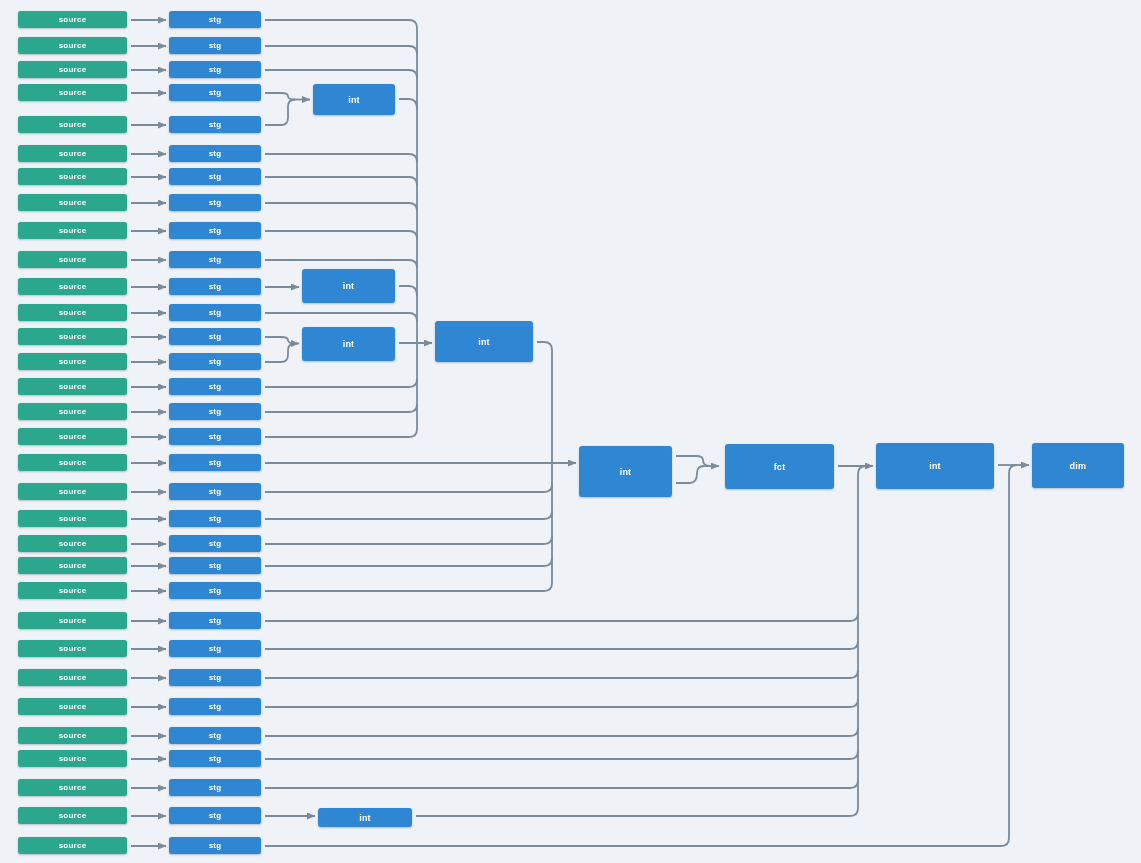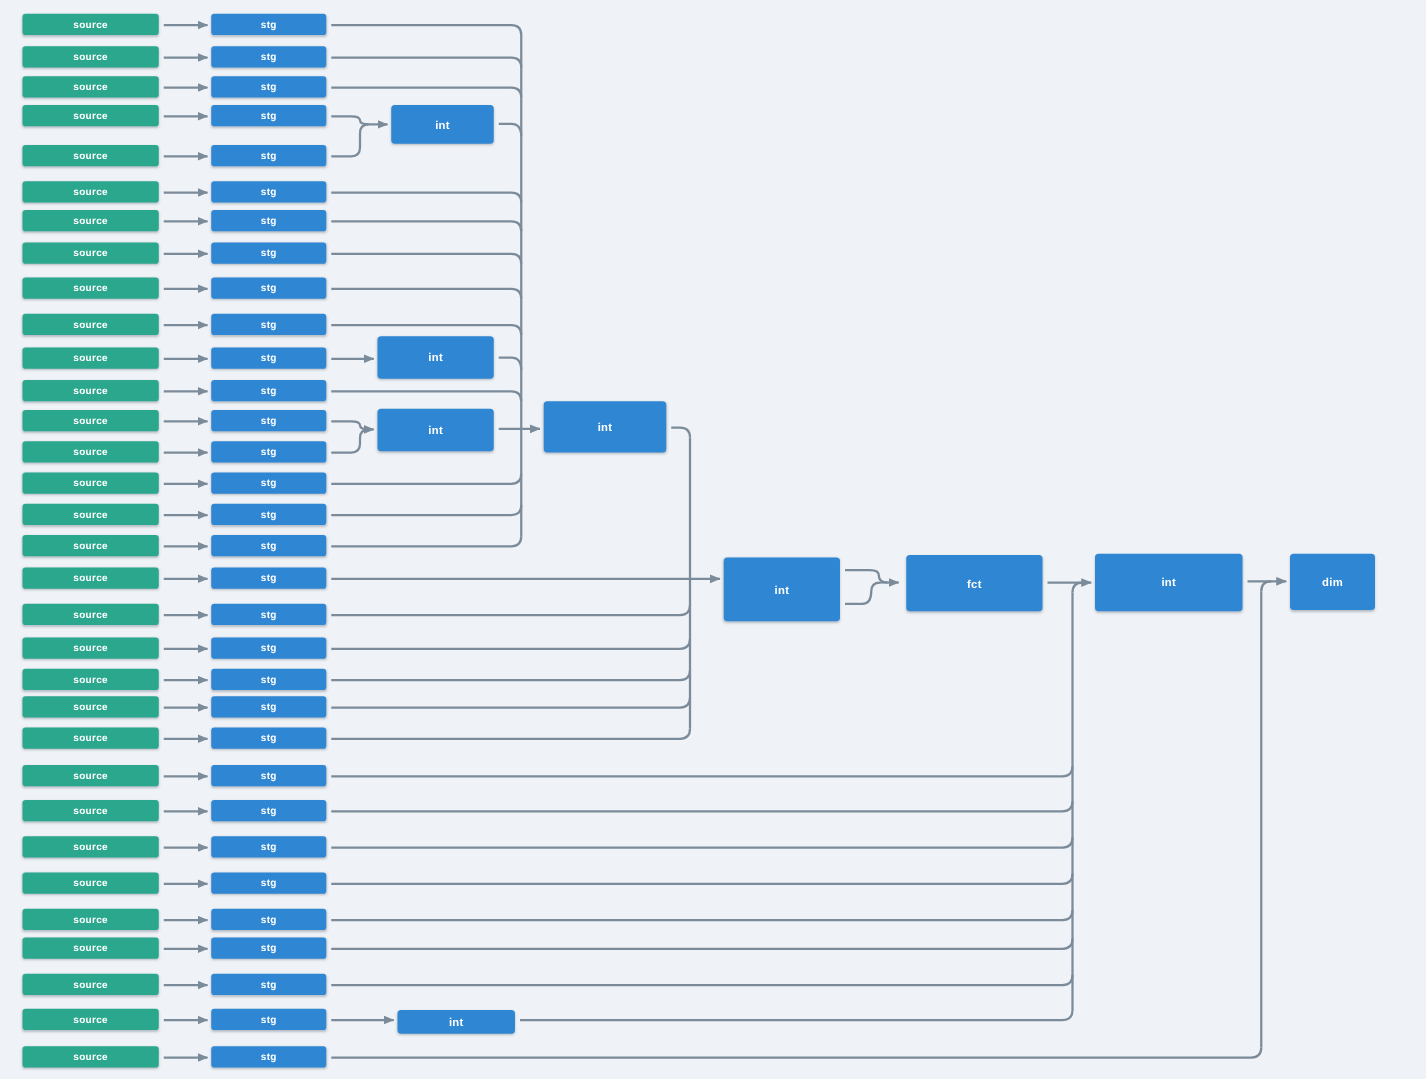--- a/index.html
+++ b/index.html
@@ -320,20 +320,20 @@
       </div>
       <div class="node model" style="left: 579px; top: 446px; width: 93px; height: 51px;">
         <span>int</span>
       </div>
       <div class="node model" style="left: 725px; top: 444px; width: 109px; height: 45px;">
         <span>fct</span>
       </div>
       <div class="node model" style="left: 876px; top: 443px; width: 118px; height: 46px;">
         <span>int</span>
       </div>
-      <div class="node model" style="left: 1032px; top: 443px; width: 68px; height: 45px;">
+      <div class="node model" style="left: 1032px; top: 443px; width: 92px; height: 45px;">
         <span>dim</span>
       </div>
       <div class="node model" style="left: 318px; top: 808px; width: 94px; height: 19px;">
         <span>int</span>
       </div>
     </div>
 </div>
 
 </body></html>

